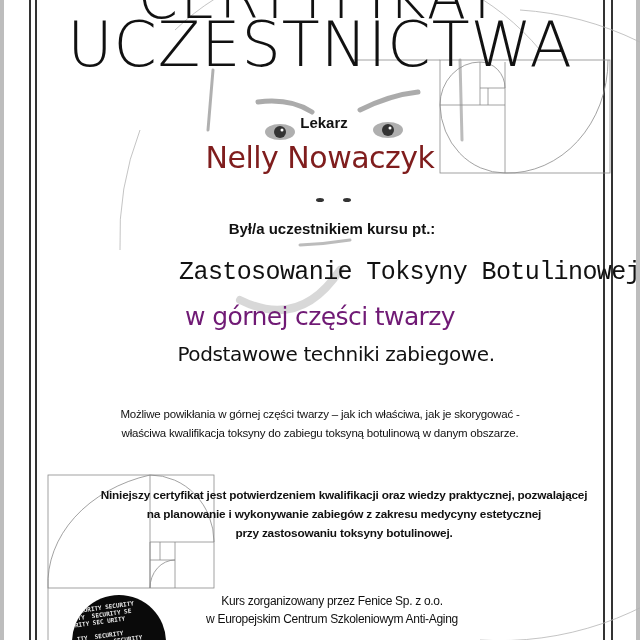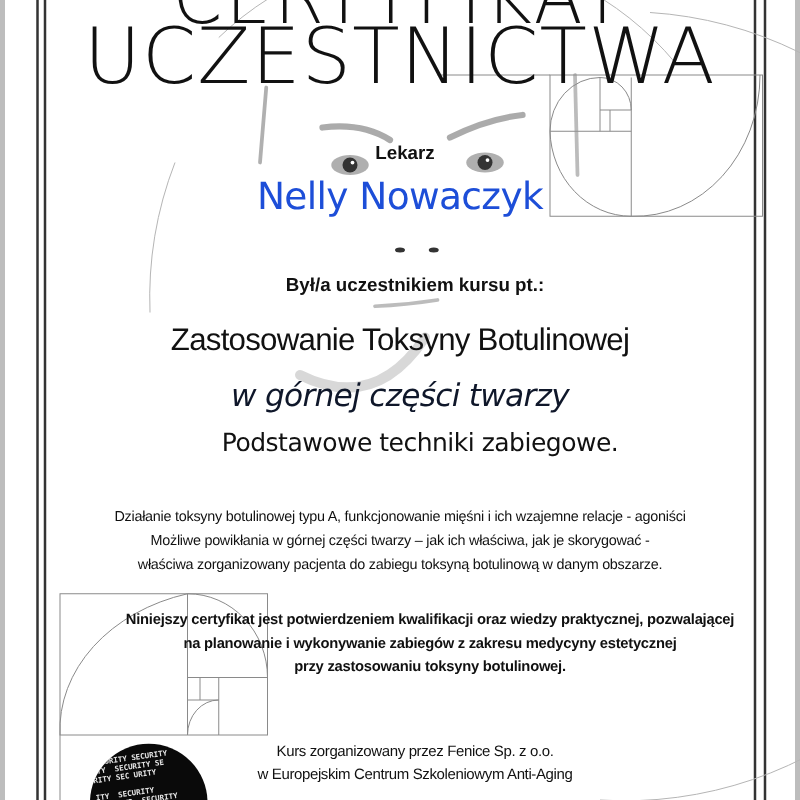--- a/index.html
+++ b/index.html
@@ -18,24 +18,24 @@
       top: -40px; font-size: 62px; font-weight: 300; letter-spacing: 3px;
       font-family: "DejaVu Sans", sans-serif; color: #111;
       transform: scaleX(0.92); transform-origin: center;
     }
     .title-main {
       top: 8px; font-size: 62px; letter-spacing: 1px;
       font-family: "DejaVu Sans", sans-serif; font-weight: 200;
       -webkit-text-stroke: 0px; color: #111; text-align: center;
     }
     .role { top: 114px; font-size: 15px; font-weight: bold; color: #111; padding-left: 4px; }
-    .name { top: 140px; font-size: 30px; color: #1d4ed8; font-family: "DejaVu Sans", sans-serif; letter-spacing: -0.5px; }
+    .name { top: 140px; font-size: 30px; color: #7f1d1d; font-family: "DejaVu Sans", sans-serif; letter-spacing: -0.5px; }
     .participant { top: 220px; font-size: 15px; font-weight: bold; color: #111; padding-left: 12px; }
-    .course-title { top: 258px; font-size: 25px; color: #111; font-family: Liberation Sans, sans-serif; letter-spacing: -0.6px; }
-    .course-sub { top: 302px; font-size: 25px; color: #0f172a; font-family: "DejaVu Sans", sans-serif; letter-spacing: -0.6px; font-style: italic; }
+    .course-title { top: 258px; font-size: 25px; color: #111; font-family: Liberation Mono, monospace; letter-spacing: -0.6px; text-align: right; }
+    .course-sub { top: 302px; font-size: 25px; color: #701a75; font-family: "DejaVu Sans", sans-serif; letter-spacing: -0.6px; }
     .course-type { top: 342px; font-size: 20px; color: #111; font-family: "DejaVu Sans", sans-serif; padding-left: 16px; letter-spacing: -0.4px; }
     .desc { top: 405px; font-size: 11.5px; line-height: 19px; color: #111; letter-spacing: -0.2px; }
     .desc div { white-space: nowrap; }
     .statement { top: 486px; font-size: 11.8px; line-height: 19px; font-weight: bold; color: #111; letter-spacing: -0.2px; padding-left: 24px; }
     .organizer { top: 592px; font-size: 12px; line-height: 18px; color: #111; padding-left: 12px; letter-spacing: -0.3px; }
     .hologram { position: absolute; left: 72px; top: 595px; width: 94px; height: 94px; border-radius: 50%; background: #0a0a0a; overflow: hidden; }
     .hologram-text { position: absolute; left: 4px; top: 8px; font-family: "DejaVu Sans Mono", monospace; font-size: 6px; line-height: 7px; color: #e6e6e6; font-weight: bold; white-space: pre; transform: rotate(-8deg); }
   </style>
 </head>
 <body>
@@ -110,23 +110,22 @@
 
 <div class="center-text role">Lekarz</div>
 <div class="center-text name">Nelly Nowaczyk</div>
 <div class="center-text participant">Był/a uczestnikiem kursu pt.:</div>
 
 <div class="center-text course-title">Zastosowanie Toksyny Botulinowej</div>
 <div class="center-text course-sub">w górnej części twarzy</div>
 <div class="center-text course-type">Podstawowe techniki zabiegowe.</div>
 
 <div class="center-text desc">
-  <div>Działanie toksyny botulinowej typu A, funkcjonowanie mięśni i ich wzajemne relacje - agoniści</div>
   <div>Możliwe powikłania w górnej części twarzy – jak ich właściwa, jak je skorygować -</div>
-  <div>właściwa zorganizowany pacjenta do zabiegu toksyną botulinową w danym obszarze.</div>
+  <div>właściwa kwalifikacja toksyny do zabiegu toksyną botulinową w danym obszarze.</div>
 </div>
 
 <div class="center-text statement">
   <div>Niniejszy certyfikat jest potwierdzeniem kwalifikacji oraz wiedzy praktycznej, pozwalającej</div>
   <div>na planowanie i wykonywanie zabiegów z zakresu medycyny estetycznej</div>
   <div>przy zastosowaniu toksyny botulinowej.</div>
 </div>
 
 <div class="center-text organizer">
   <div>Kurs zorganizowany przez Fenice Sp. z o.o.</div>

